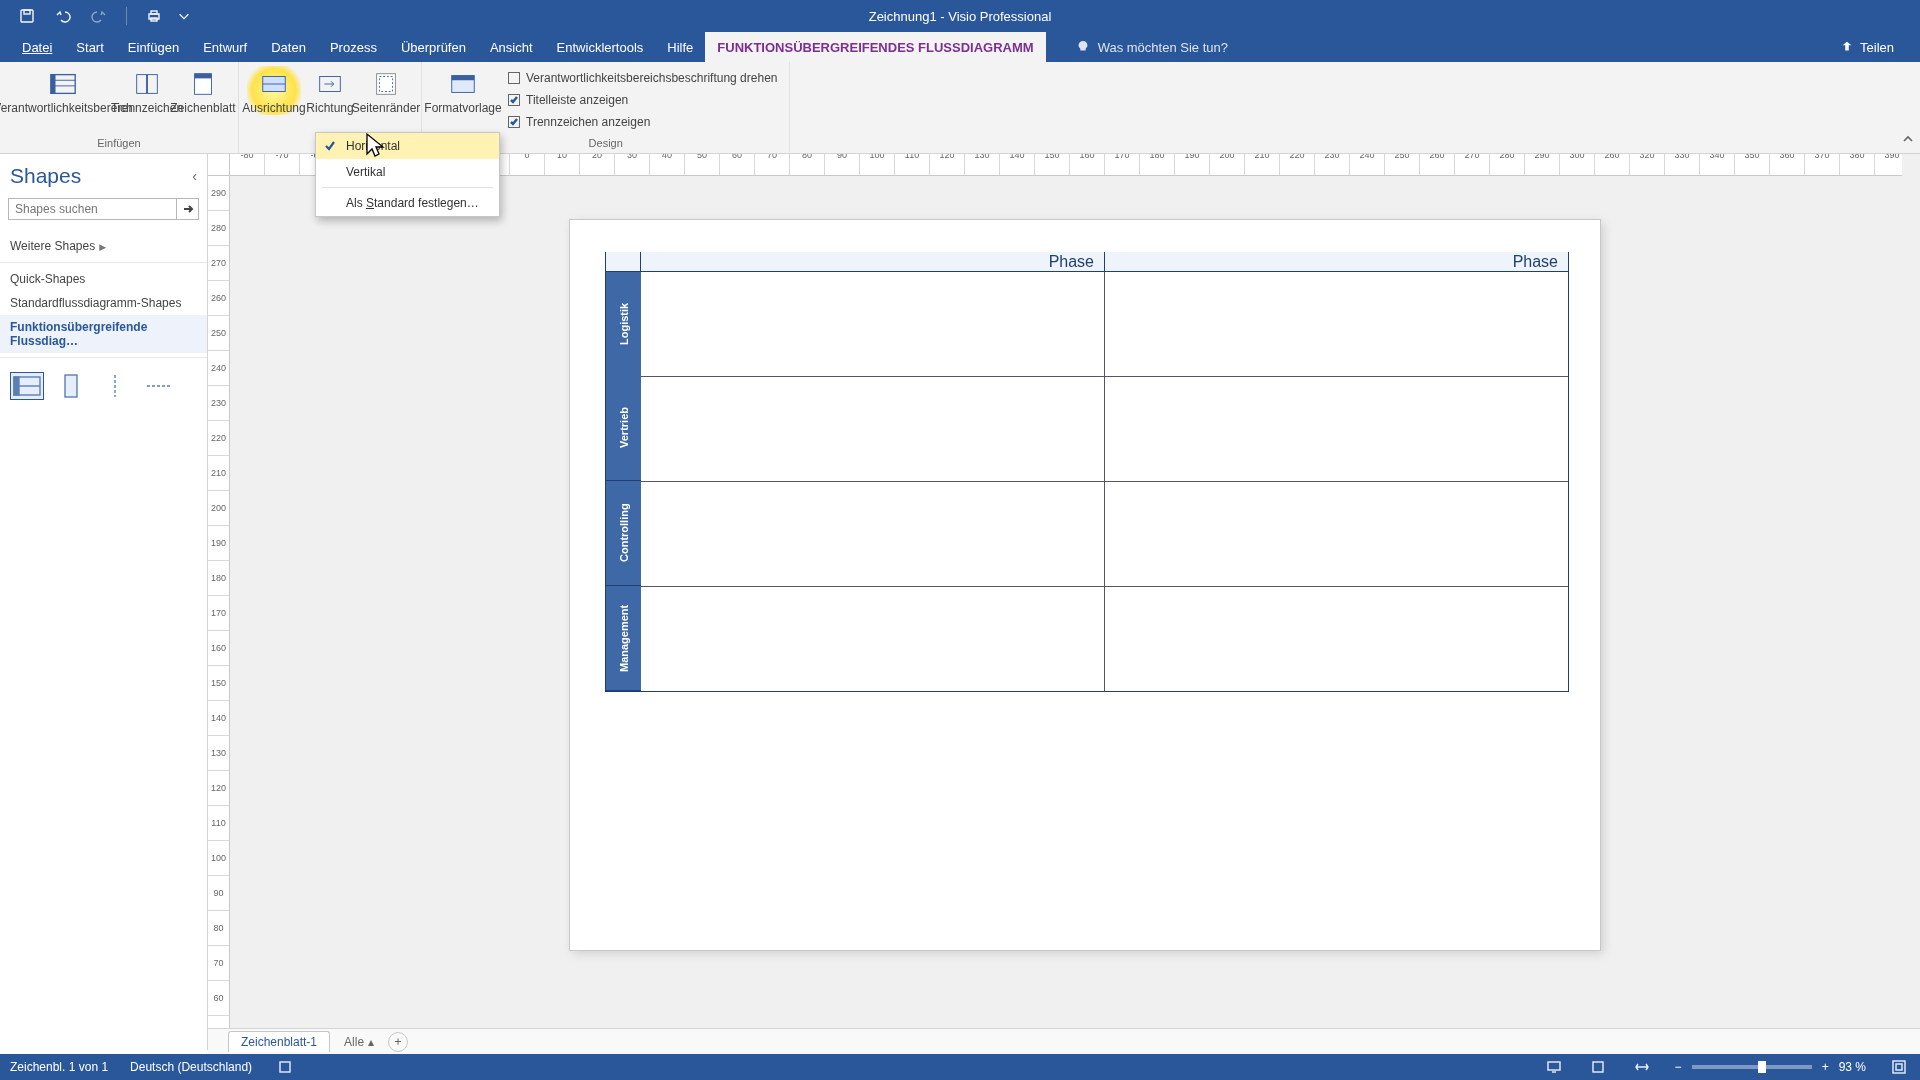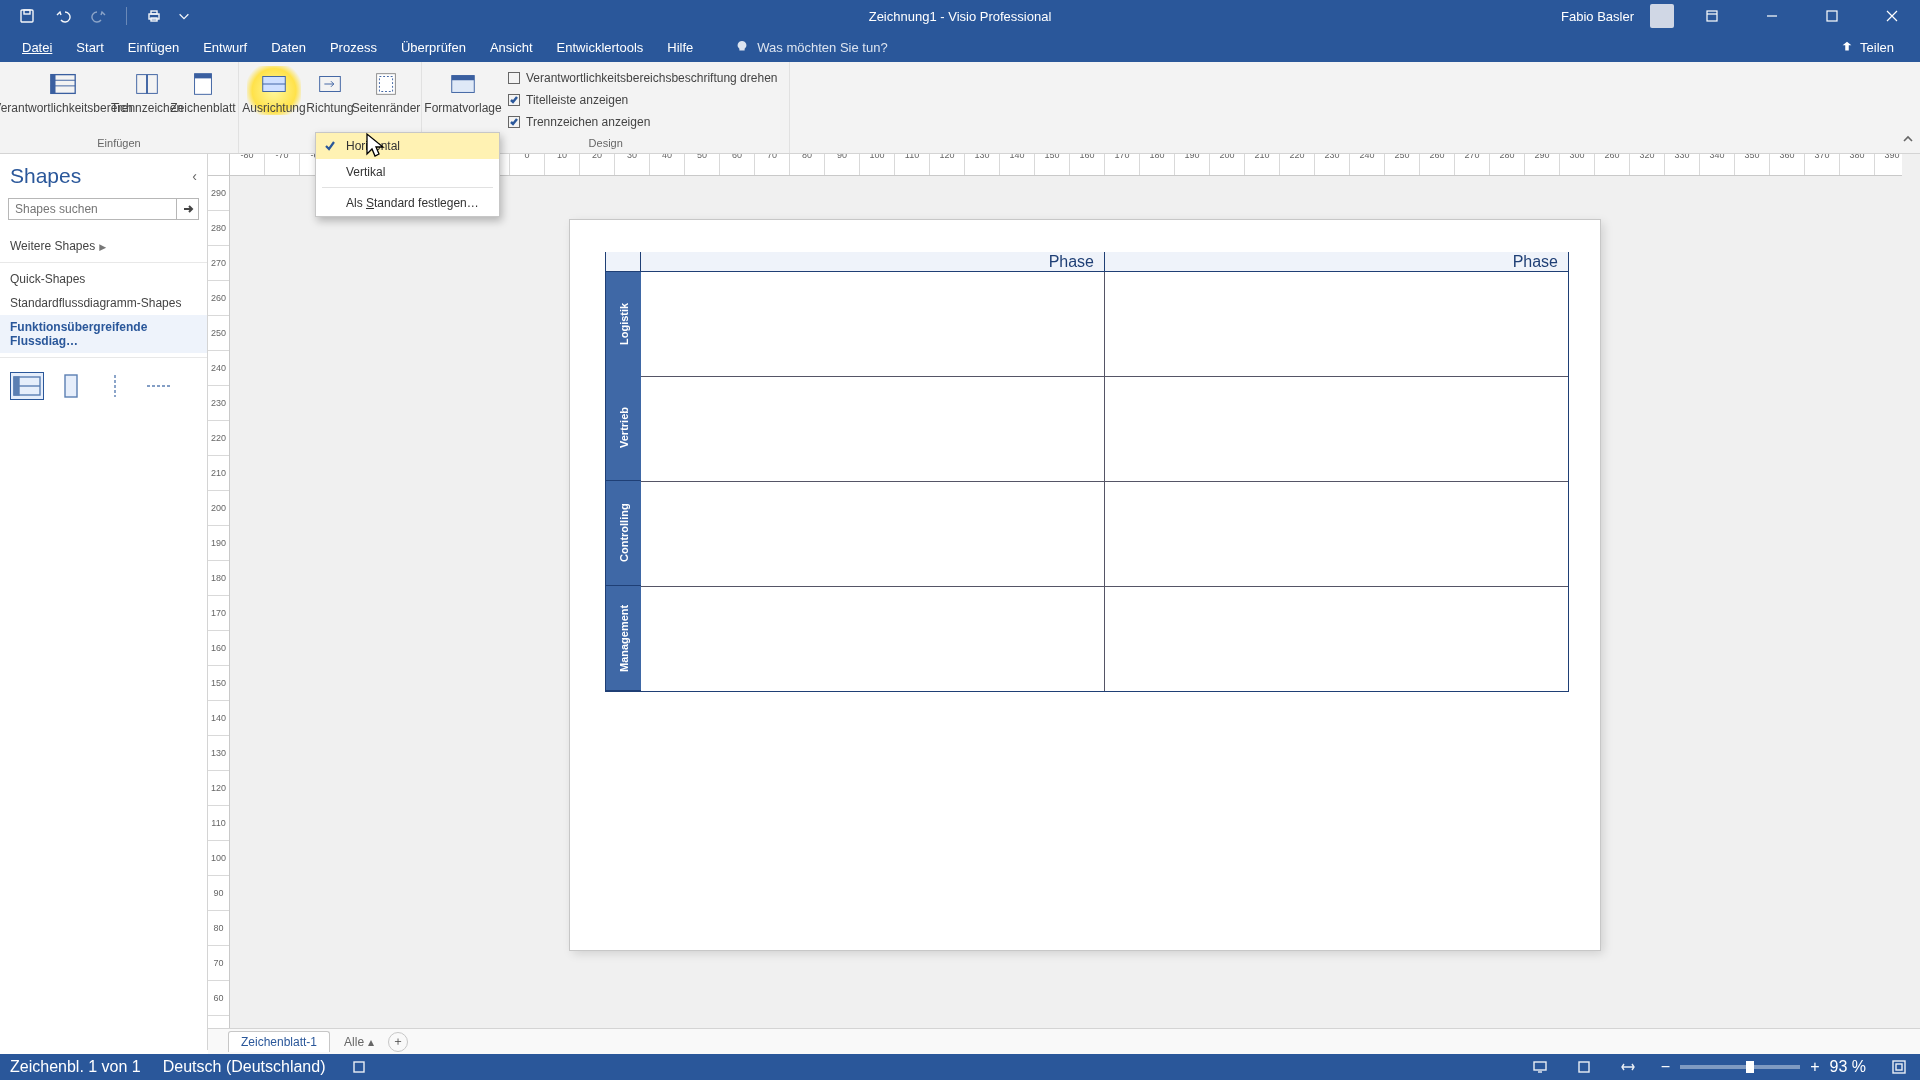--- a/index.html
+++ b/index.html
@@ -110,21 +110,21 @@
 .hscroll .thumb { position: absolute; left: 25%; width: 50%; top: 1px; bottom: 1px; background: #d9d9d9; border: 1px solid #bcbcbc; }
 .vscroll { position: absolute; top: 22px; right: 0; bottom: 18px; width: 18px; background: #f0f0f0; }
 
 
 .sheetbar { position: absolute; left: 208px; right: 0; bottom: 26px; height: 26px; background: #f9f9f9; border-top: 1px solid #d4d4d4; display: flex; align-items: center; font-size: 12px; color: #444; padding-left: 20px; gap: 14px; }
 .sheetbar .sheet { padding: 3px 12px; border: 1px solid #c7c7c7; border-bottom: none; background: #fff; color: #2a579a; font-weight: 400; border-radius: 3px 3px 0 0; }
 .sheetbar .all { display: flex; align-items: center; gap: 4px; color: #666; }
 .sheetbar .add { width: 20px; height: 20px; border: 1px solid #c7c7c7; border-radius: 50%; display: flex; align-items: center; justify-content: center; }
 
 
-.statusbar { position: absolute; left: 0; right: 0; bottom: 0; height: 26px; background: #2a579a; color: #fff; font-size: 16px; display: flex; align-items: center; padding: 0 10px; gap: 22px; }
+.statusbar { position: absolute; left: 0; right: 0; bottom: 0; height: 26px; background: #2a579a; color: #fff; font-size: 12px; display: flex; align-items: center; padding: 0 10px; gap: 22px; }
 .statusbar .spacer { flex: 1; }
 .statusbar .zoom { display: flex; align-items: center; gap: 10px; }
 .statusbar .zoom .slider { width: 120px; height: 4px; background: rgba(255,255,255,.4); position: relative; }
 .statusbar .zoom .slider .knob { position: absolute; left: 55%; top: -4px; width: 8px; height: 12px; background: #fff; }
 .statusbar .vb { width: 22px; height: 18px; display: flex; align-items: center; justify-content: center; opacity: .9; }
 .statusbar .vb svg { width: 14px; height: 14px; stroke: #fff; fill: none; stroke-width: 1.4; }
 
 u.accel { text-decoration: underline; }
 </style>
 </head>
@@ -156,58 +156,34 @@
           <rect x="5" y="10" width="6" height="3"></rect>
         </svg>
       </div>
     <div class="tb-btn" style="width:14px">
         <svg viewBox="0 0 16 16">
           <path d="M3 6l5 5 5-5"></path>
         </svg>
       </div>
   </div>
   <div class="doc-title">Zeichnung1  -  Visio Professional</div>
-  <div class="right">
-    <span>Fabio Basler</span>
-    <div class="avatar"></div>
-    <div class="winbtn">
-        <svg viewBox="0 0 12 12">
-          <rect x="1" y="1" width="10" height="10"></rect>
-          <path d="M1 4h10"></path>
-        </svg>
-      </div>
-    <div class="winbtn">
-        <svg viewBox="0 0 12 12">
-          <path d="M1 6h10"></path>
-        </svg>
-      </div>
-    <div class="winbtn">
-        <svg viewBox="0 0 12 12">
-          <rect x="1" y="1" width="10" height="10"></rect>
-        </svg>
-      </div>
-    <div class="winbtn">
-        <svg viewBox="0 0 12 12">
-          <path d="M1 1l10 10M11 1L1 11"></path>
-        </svg>
-      </div>
-  </div>
 </div>
 
 <div class="menubar">
   <div class="tab file">Datei</div>
   <div class="tab">Start</div>
   <div class="tab">Einfügen</div>
   <div class="tab">Entwurf</div>
   <div class="tab">Daten</div>
   <div class="tab">Prozess</div>
   <div class="tab">Überprüfen</div>
   <div class="tab">Ansicht</div>
   <div class="tab">Entwicklertools</div>
   <div class="tab">Hilfe</div>
+  <div class="tab context">FUNKTIONSÜBERGREIFENDES FLUSSDIAGRAMM</div>
   <div class="search-area">
     <svg viewBox="0 0 16 16">
         <path d="M8 1a5 5 0 0 1 3 9v2H5v-2a5 5 0 0 1 3-9z" fill="#dce4f0"></path>
       </svg>
     <span>Was möchten Sie tun?</span>
   </div>
   <div class="share">
     <svg viewBox="0 0 16 16">
         <path d="M8 2l5 4H10v6H6V6H3z"></path>
       </svg>

